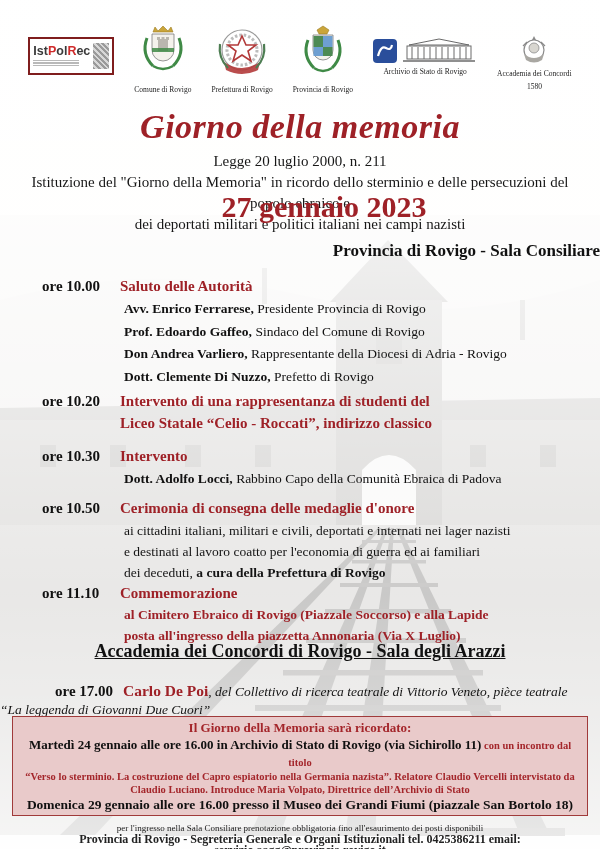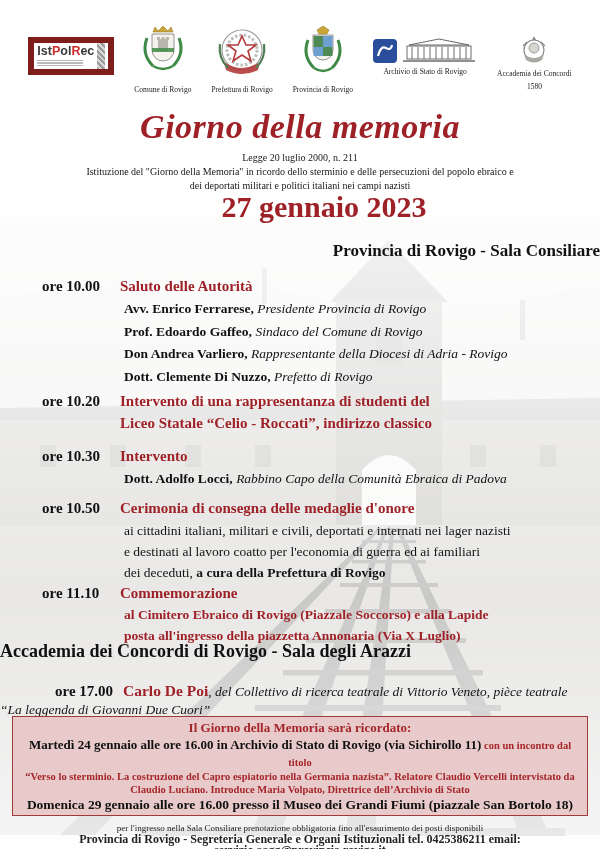--- a/index.html
+++ b/index.html
@@ -8,48 +8,48 @@
     background:#fbfaf8;overflow:hidden;
     font-family:"Liberation Serif","DejaVu Serif",serif;color:#1a1a1a;
   }
   .bg-photo{position:absolute;inset:0;z-index:0;}
   .content{position:absolute;inset:0;z-index:1;}
 
   
   .logo-strip{position:absolute;top:24px;left:0;right:0;display:flex;justify-content:center;align-items:flex-start;gap:20px;}
   .logo-item{display:flex;flex-direction:column;align-items:center;}
   .logo-caption{font-size:7.5px;margin-top:3px;color:#222;text-align:center;line-height:1.25;}
-  .istpolrec-box{margin-top:13px;width:86px;height:38px;background:#fff;border:6px solid #7f1d1d;display:flex;align-items:center;padding:2px 3px;box-sizing:border-box;}
+  .istpolrec-box{margin-top:13px;width:86px;height:38px;background:#fff;border:2px solid #7f1d1d;display:flex;align-items:center;padding:2px 3px;box-sizing:border-box;}
   .istpolrec-text{font-family:"Liberation Sans","DejaVu Sans",sans-serif;font-weight:bold;font-size:12.5px;line-height:1;}
   .ist-red{color:#cf2b2b;}
   .ist-dark{color:#3a3a3a;}
   .istpolrec-sub{height:7px;margin-top:2px;}
   .istpolrec-sub div{height:1.5px;background:#b9b9b9;margin-top:1px;width:46px;}
   .istpolrec-photo{width:24px;height:26px;margin-left:3px;background:repeating-linear-gradient(45deg,#9a9a9a 0 2px,#d8d8d8 2px 4px);}
   .archivio-row{display:flex;align-items:center;gap:4px;margin-top:14px;}
   .accademia-wrap{margin-top:10px;}
 
   
   .main-title{position:absolute;top:108px;left:0;right:0;text-align:center;
     font-size:34px;font-weight:bold;font-style:italic;color:#9e2127;letter-spacing:.5px;}
-  .law{position:absolute;top:151px;left:30px;right:30px;text-align:center;font-size:10px;line-height:1.4;color:#171717;}
+  .law{position:absolute;top:151px;left:30px;right:30px;text-align:center;font-size:15px;line-height:1.4;color:#171717;}
   .event-date{position:absolute;top:190px;left:0;right:0;text-align:center;font-size:30px;font-weight:bold;color:#9e2127;padding-left:48px;}
   .venue1{position:absolute;top:241px;left:0;right:0;text-align:right;font-size:17px;font-weight:bold;color:#111;}
-  .venue2{position:absolute;top:641px;left:0;right:0;font-size:18px;font-weight:bold;color:#111;}
+  .venue2{position:absolute;top:641px;left:0;right:0;text-align:center;font-size:18px;font-weight:bold;color:#111;text-decoration:underline;}
 
   
   .program{position:absolute;top:276px;left:42px;right:22px;}
   .prow{display:flex;align-items:flex-start;}
   .ptime{flex:none;width:78px;font-size:15px;font-weight:bold;color:#111;line-height:20px;}
   .ptitle{font-size:15px;font-weight:bold;color:#9e2127;line-height:20px;}
   .ptitle2{font-size:15px;font-weight:bold;color:#9e2127;line-height:22px;}
   .pindent{margin-left:82px;}
   .speaker{font-size:13.5px;line-height:22.5px;}
   .spk-name{font-weight:bold;color:#111;}
-  .spk-role{font-style:italic;color:#111;}
+  .spk-role{color:#111;}
   .pbody{font-size:13.5px;line-height:21px;color:#141414;}
   .pbody-bold{font-weight:bold;}
   .pbody-red{font-size:13.5px;line-height:21px;font-weight:bold;color:#9e2127;}
   .sec{margin-bottom:0;}
   .mt2{margin-top:2px;} .mt1{margin-top:1px;}
   .mb2{margin-bottom:2px;} .mb5{margin-bottom:12px;} .mb7{margin-bottom:7px;}
 
   
   .evening{position:absolute;top:682px;left:0;right:0;}
   .evening-l1{margin-left:55px;white-space:nowrap;}

